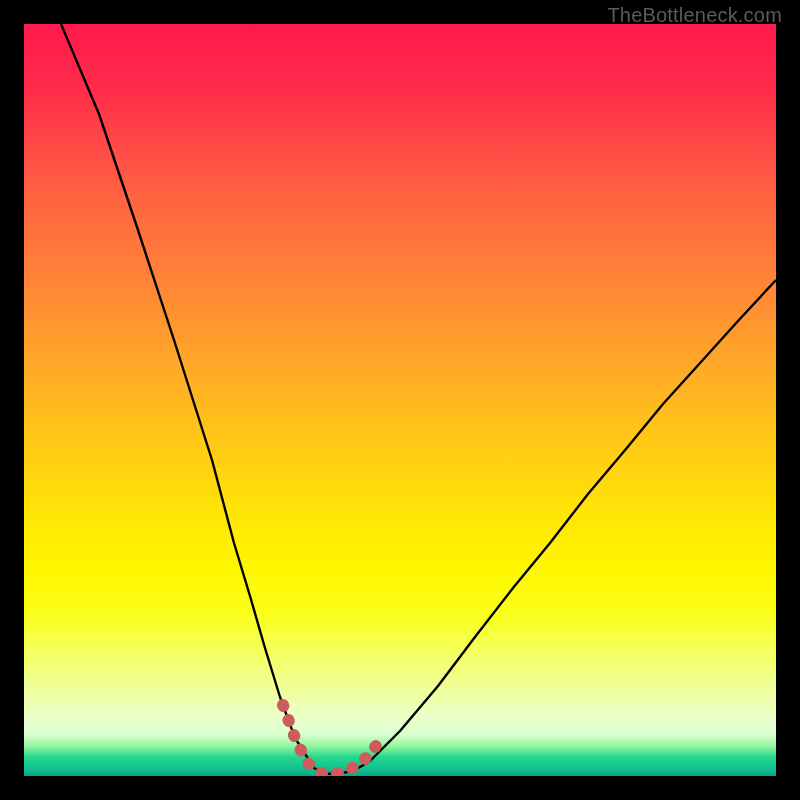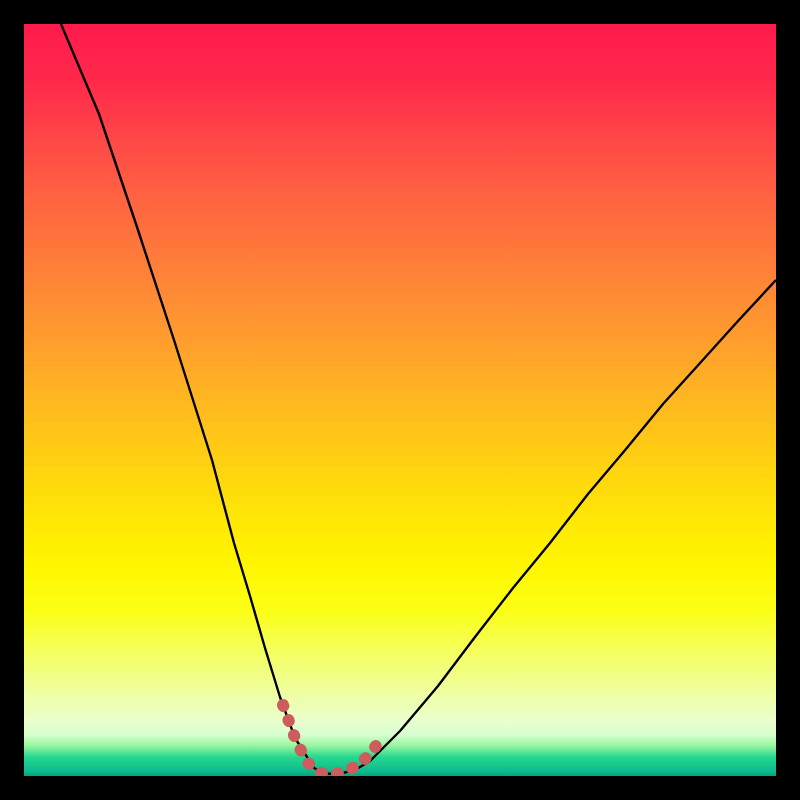--- a/index.html
+++ b/index.html
@@ -72,20 +72,21 @@
     color: #5b5b5b;
     letter-spacing: 0.2px;
     user-select: none;
   }
 </style>
 </head>
 <body>
 
 <div class="frame">
 
+  <div class="attribution">TheBottleneck.com</div>
 
   <div class="plot-area">
     <div class="gradient-bg"></div>
 
     <svg class="curve-svg" viewBox="0 0 752 752" preserveAspectRatio="none">
       <path d="M 37 0
                L 75 90
                L 113 203
                L 150 316
                L 188 436

